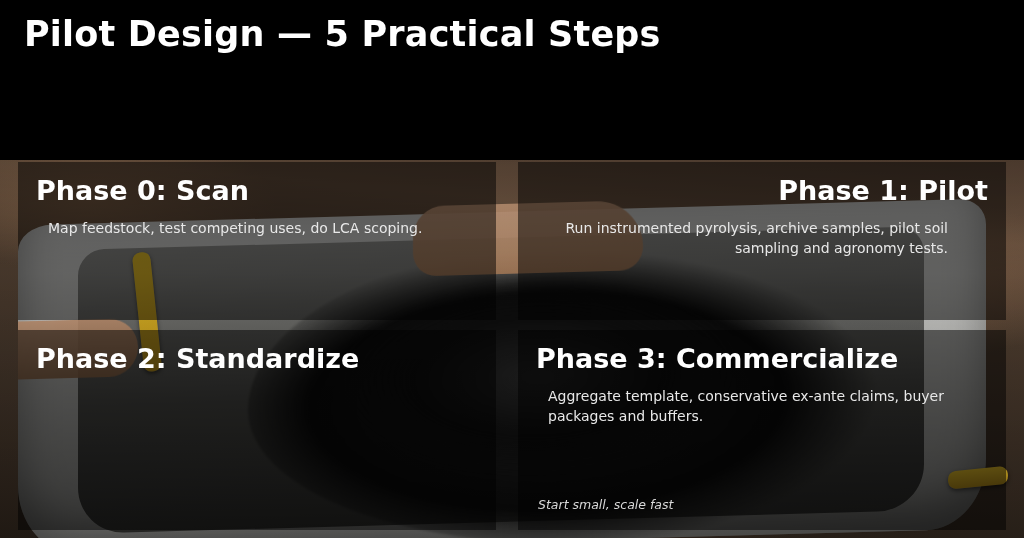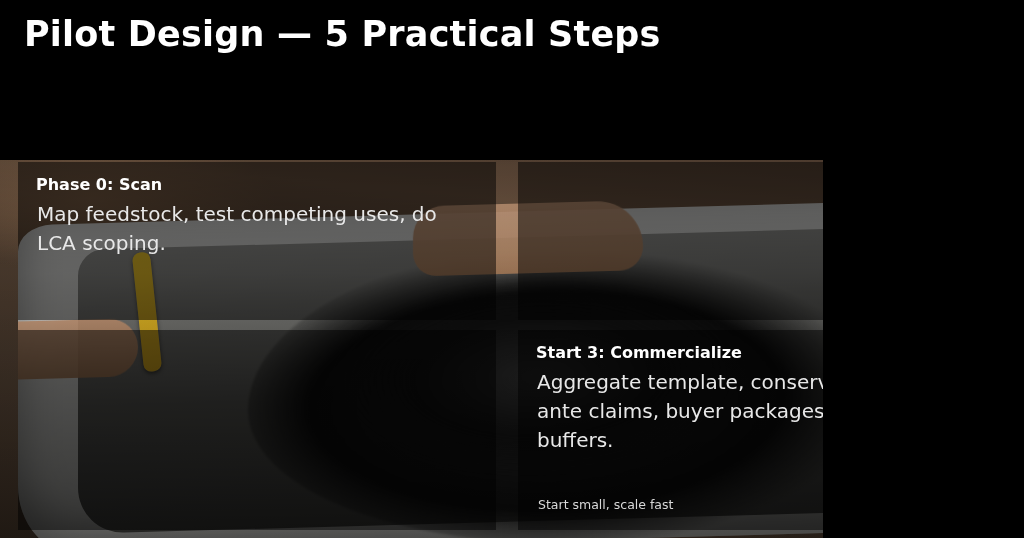--- a/index.html
+++ b/index.html
@@ -5,21 +5,21 @@
   html, body {
     margin: 0;
     padding: 0;
     background: #000;
   }
   body {
     font-family: "DejaVu Sans", "Liberation Sans", sans-serif;
   }
   .slide {
     position: relative;
-    width: 823px;
+    width: 1024px;
     height: 538px;
     background: #000000;
     overflow: hidden;
   }
 
   
   .photo-layer {
     position: absolute;
     left: 0;
     top: 160px;
@@ -159,38 +159,39 @@
     background: rgba(0,0,0,0.50);
     padding: 14px 18px 10px 18px;
   }
   .card-0 { left: 18px;  top: 162px; width: 478px; height: 158px; }
   .card-1 { left: 518px; top: 162px; width: 488px; height: 158px; text-align: right; }
   .card-2 { left: 18px;  top: 330px; width: 478px; height: 200px; }
   .card-3 { left: 518px; top: 330px; width: 488px; height: 200px; }
 
   .card-title {
     color: #ffffff;
-    font-size: 16px;
+    font-size: 27px;
     font-weight: bold;
     margin: 0 0 6px 0;
     line-height: 1.1;
   }
   .card-body {
     color: #e8e8e8;
-    font-size: 20px;
+    font-size: 14px;
     line-height: 1.45;
-    margin: 1px;
+    margin: 12px;
     max-width: 400px;
   }
   .footnote {
     position: absolute;
     left: 20px;
     bottom: 18px;
     color: #d8d8d8;
     font-size: 12.5px;
+    font-style: italic;
   }
 </style>
 </head>
 <body>
 
 <div class="slide">
 
   <div class="photo-layer">
     <div class="photo-ground"></div>
     <div class="tub">
@@ -210,24 +211,26 @@
     <div class="title">Pilot Design — 5 Practical Steps</div>
   </div>
 
   <div class="card card-0">
     <div class="card-title">Phase 0: Scan</div>
     <div class="card-body">Map feedstock, test competing uses, do LCA scoping.</div>
   </div>
 
   <div class="card card-1">
     <div class="card-title">Phase 1: Pilot</div>
+    <div class="card-body">Run instrumented pyrolysis, archive samples, pilot soil sampling and agronomy tests.</div>
   </div>
 
   <div class="card card-2">
+    <div class="card-title">Phase 2: Standardize</div>
   </div>
 
   <div class="card card-3">
-    <div class="card-title">Start 3: Commercialize</div>
+    <div class="card-title">Phase 3: Commercialize</div>
     <div class="card-body">Aggregate template, conservative ex-ante claims, buyer packages and buffers.</div>
     <div class="footnote">Start small, scale fast</div>
   </div>
 
 </div>
 
 </body></html>

